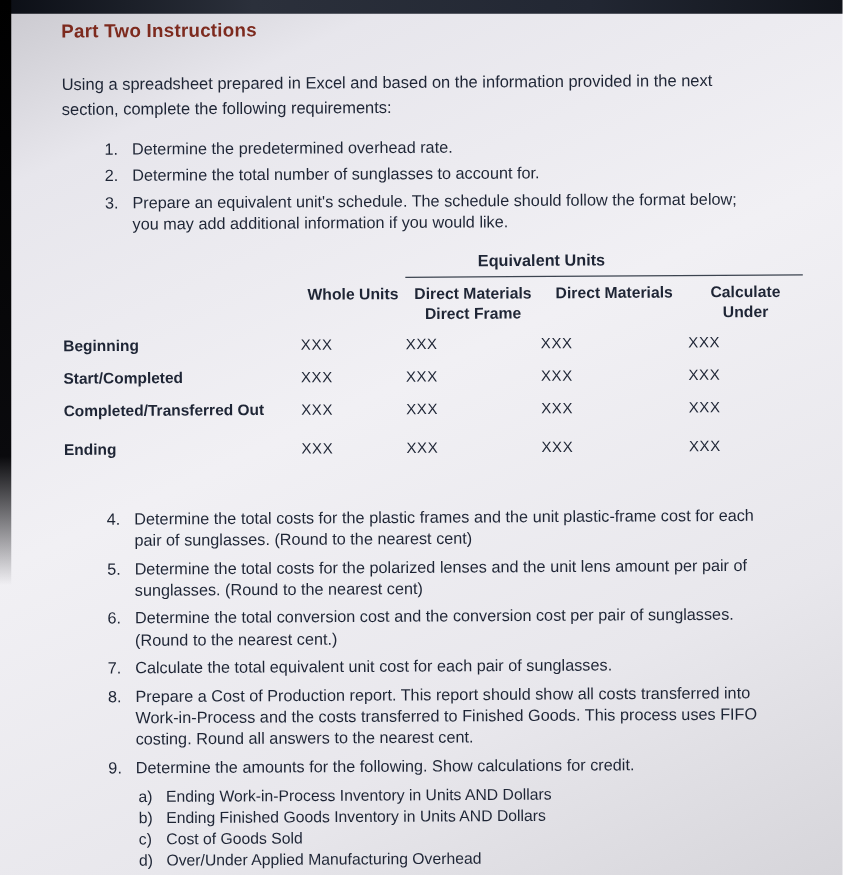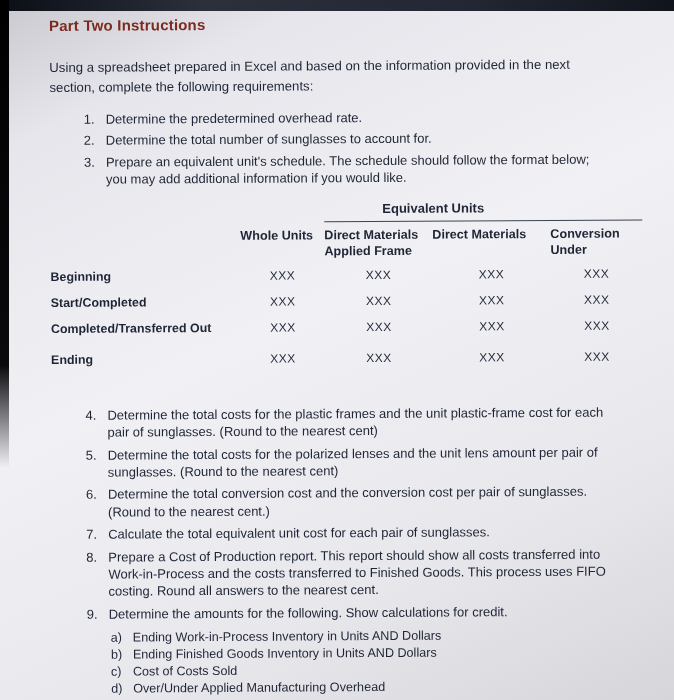--- a/index.html
+++ b/index.html
@@ -28,23 +28,23 @@
   .req-item { display: flex; padding-left: 34px; margin-bottom: 4px; font-size: 13px; line-height: 1.34; }
   .req-list.bottom .req-item { margin-bottom: 5px; }
   .req-num { width: 22px; flex: none; }
   .req-text { width: 505px; }
   
   .eq-table { margin-top: 14px; }
   .eq-title { margin-left: 268px; width: 230px; text-align: center; font-weight: bold; font-size: 13px; }
   .eq-line { margin-left: 274px; width: 318px; border-top: 1.5px solid #3c4450; margin-top: 5px; }
   .eq-row { display: grid; grid-template-columns: 190px 84px 108px 118px 92px; align-items: baseline; }
   .eq-header { margin-top: 5px; align-items: start; }
-  .eq-header .ch { text-align: left; font-weight: bold; font-size: 12.6px; line-height: 1.28; }
+  .eq-header .ch { text-align: center; font-weight: bold; font-size: 12.6px; line-height: 1.28; }
   .cell.label { font-weight: bold; font-size: 12.4px; }
-  .cell.val { text-align: center; font-size: 12px; letter-spacing: 0.5px; }
+  .cell.val { font-size: 12px; letter-spacing: 0.5px; }
   .eq-row.r0 { margin-top: 9px; }
   .eq-row.r1, .eq-row.r2 { margin-top: 12px; }
   .eq-row.r3 { margin-top: 17px; }
   
   .sub-list { margin-top: 8px; padding-left: 58px; }
   .sub-item { display: flex; margin-bottom: 2px; font-size: 12.6px; line-height: 1.18; }
   .sub-num { width: 22px; flex: none; }
 </style>
 </head>
 <body>
@@ -78,27 +78,27 @@
     <div class="eq-line"></div>
 
     <div class="eq-row eq-header">
       <div class="cell label"></div>
       <div class="cell ch">
         <div>Whole Units</div>
         <div></div>
       </div>
       <div class="cell ch">
         <div>Direct Materials</div>
-        <div>Applied Frame</div>
+        <div>Direct Frame</div>
       </div>
       <div class="cell ch">
         <div>Direct Materials</div>
       </div>
       <div class="cell ch">
-        <div>Conversion</div>
+        <div>Calculate</div>
         <div>Under</div>
       </div>
     </div>
 
     <div class="eq-row r0">
       <div class="cell label">Beginning</div>
       <div class="cell val">XXX</div>
       <div class="cell val">XXX</div>
       <div class="cell val">XXX</div>
       <div class="cell val">XXX</div>
@@ -157,21 +157,21 @@
     <div class="sub-item">
       <span class="sub-num">a)</span>
       <span>Ending Work-in-Process Inventory in Units AND Dollars</span>
     </div>
     <div class="sub-item">
       <span class="sub-num">b)</span>
       <span>Ending Finished Goods Inventory in Units AND Dollars</span>
     </div>
     <div class="sub-item">
       <span class="sub-num">c)</span>
-      <span>Cost of Costs Sold</span>
+      <span>Cost of Goods Sold</span>
     </div>
     <div class="sub-item">
       <span class="sub-num">d)</span>
       <span>Over/Under Applied Manufacturing Overhead</span>
     </div>
   </div>
 
 </div>
 
 </body></html>

